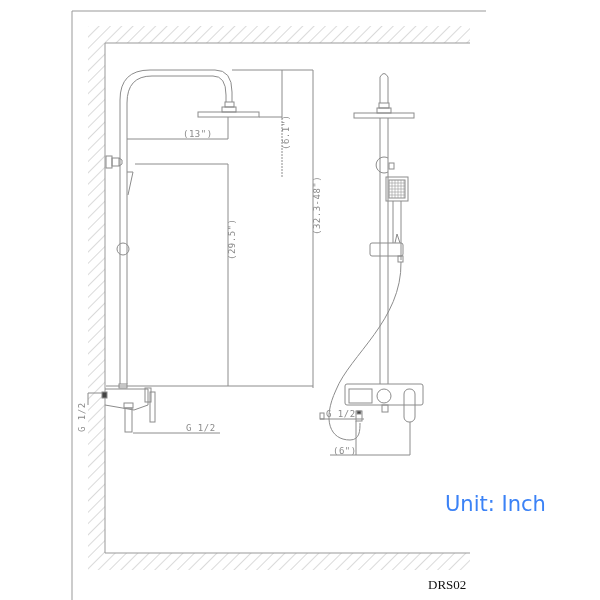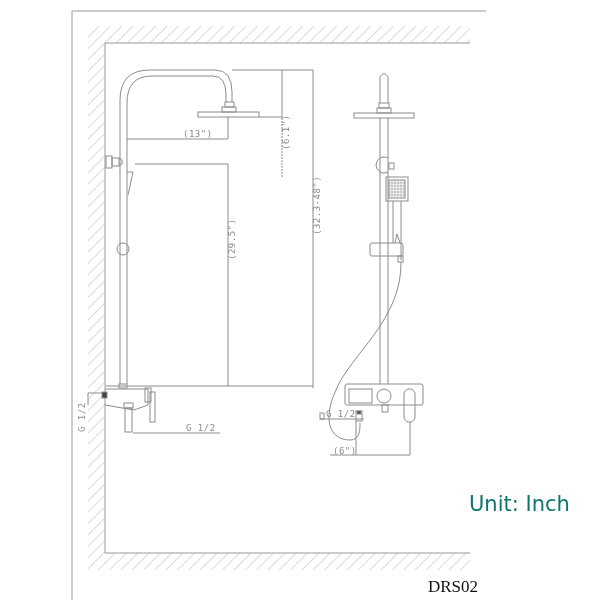--- a/index.html
+++ b/index.html
@@ -1,20 +1,20 @@
 <!DOCTYPE html>
 <html><head>
   <meta charset="utf-8">
   <style>
     html, body { margin: 0; padding: 0; background: #ffffff; }
     body { width: 600px; height: 600px; position: relative; overflow: hidden; font-family: "Liberation Sans", sans-serif; }
     svg { position: absolute; left: 0; top: 0; }
     .dim { font-family: "DejaVu Sans Mono", monospace; font-size: 9px; fill: #8a8a8a; letter-spacing: 0.5px; }
-    .unit { position: absolute; left: 469px; top: 492px; font-family: "DejaVu Sans", sans-serif; font-size: 21px; color: #0f766e; }
-    .model { position: absolute; left: 428px; top: 577px; font-family: "Liberation Serif", serif; font-size: 17px; color: #111; }
+    .unit { position: absolute; left: 445px; top: 492px; font-family: "DejaVu Sans", sans-serif; font-size: 21px; color: #3b82f6; }
+    .model { position: absolute; left: 428px; top: 577px; font-family: "Liberation Serif", serif; font-size: 13px; color: #111; }
   </style>
 </head>
 <body>
 
 <svg width="600" height="600" viewBox="0 0 600 600">
   <defs>
     <pattern id="hatch" patternUnits="userSpaceOnUse" width="8" height="8" patternTransform="rotate(45)">
       <line x1="0" y1="0" x2="0" y2="8" stroke="#b5b5b5" stroke-width="1"></line>
     </pattern>
   </defs>

